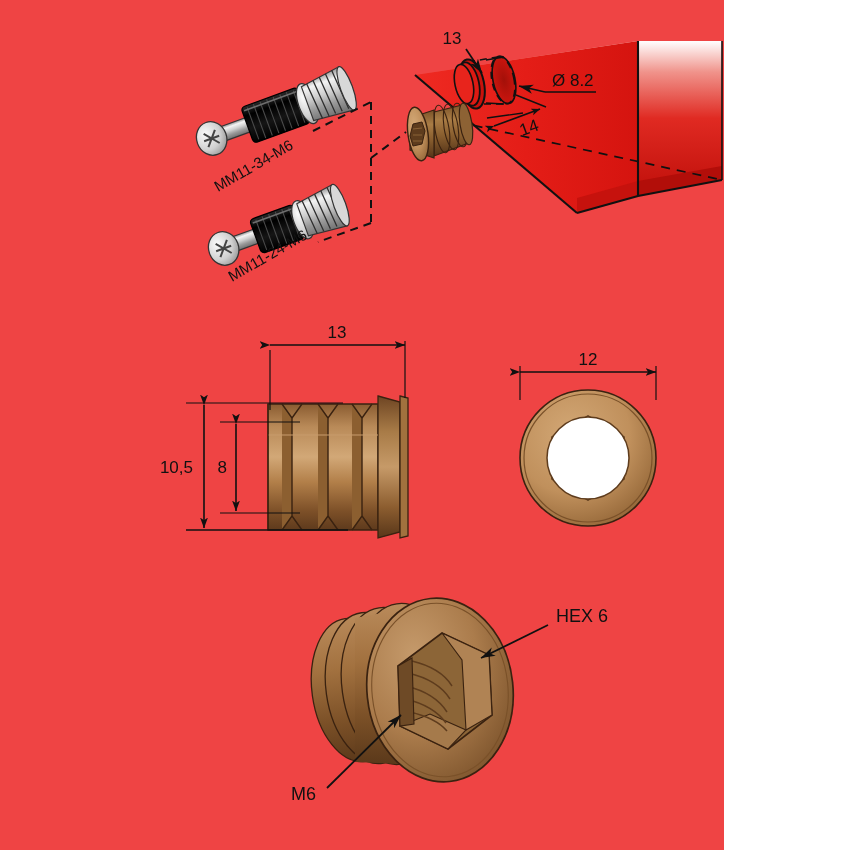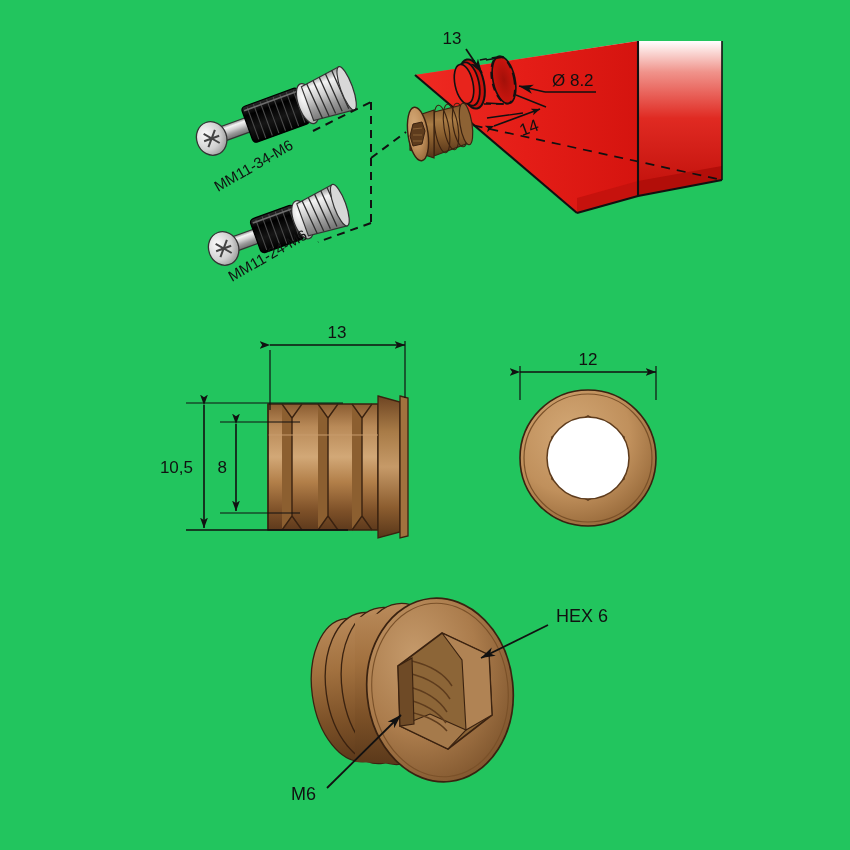--- a/index.html
+++ b/index.html
@@ -1,18 +1,18 @@
 <!DOCTYPE html>
 <html><head>
 <meta charset="utf-8">
 <style>
   html,body{margin:0;padding:0;background:#ffffff;}
   body{width:850px;height:850px;overflow:hidden;
        font-family:"Liberation Sans","DejaVu Sans",sans-serif;}
-  #sheet{position:relative;width:850px;height:850px;background:#22c55e;}
+  #sheet{position:relative;width:724px;height:850px;background:#ef4444;}
   #sheet svg{position:absolute;left:0;top:0;}
   .dimtxt{font-family:"Liberation Sans","DejaVu Sans",sans-serif;
           font-size:17px;fill:#111;}
   .partlbl{font-family:"Liberation Sans","DejaVu Sans",sans-serif;
            font-size:15px;fill:#111;}
   .calltxt{font-family:"Liberation Sans","DejaVu Sans",sans-serif;
            font-size:18px;fill:#111;}
 </style>
 </head>
 <body>

